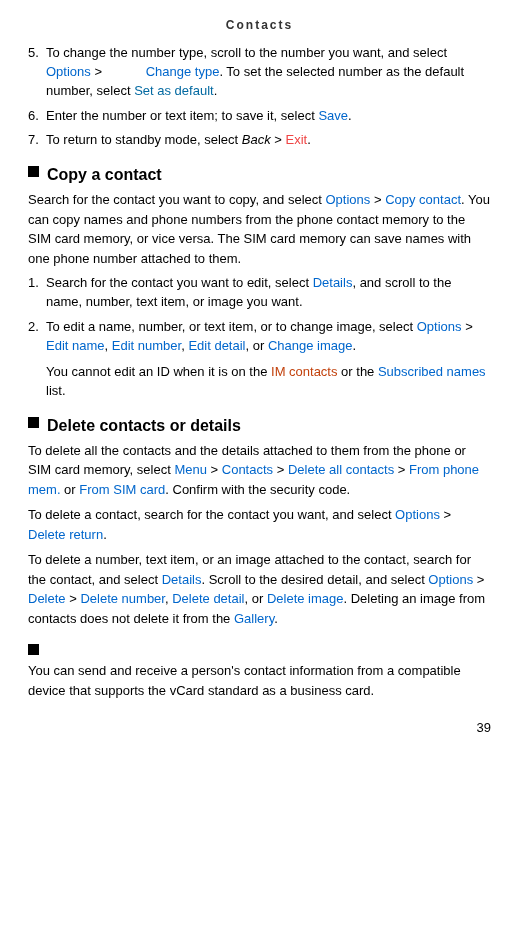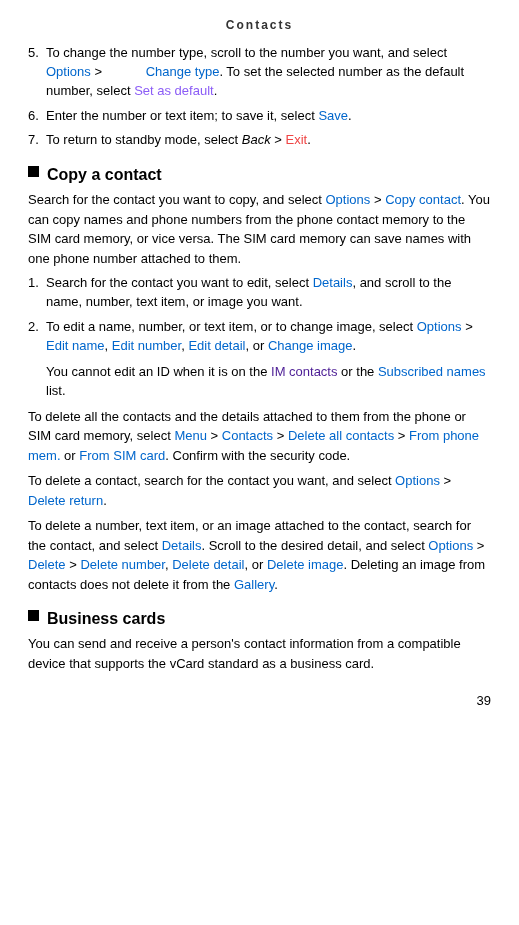--- a/index.html
+++ b/index.html
@@ -90,21 +90,21 @@
 </head>
 <body>
 
 <div class="page-header">
   <span>Contacts</span>
 </div>
 
 <div class="top-items" id="top-items-container">
     <div class="numbered-item">
       <span class="num">5.</span>
-      <span class="content"><span>To change the number type, scroll to the number you want, and select </span><span style="color: rgb(0, 102, 204);">Options</span><span> &gt; </span><span style="color: rgb(0, 102, 204); margin-left: 40px;">Change type</span><span>. To set the selected number as the default number, select </span><span style="color: #8b5cf6;">Set as default</span><span>.</span></span>
+      <span class="content"><span>To change the number type, scroll to the number you want, and select </span><span style="color: rgb(0, 102, 204);">Options</span><span> &gt; </span><span style="color: rgb(0, 102, 204); margin-left: 40px;">Change type</span><span>. To set the selected number as the default number, select </span><span style="color: #0369a1;">Set as default</span><span>.</span></span>
     </div>
     <div class="numbered-item">
       <span class="num">6.</span>
       <span class="content"><span>Enter the number or text item; to save it, select </span><span style="color: rgb(0, 102, 204);">Save</span><span>.</span></span>
     </div>
     <div class="numbered-item">
       <span class="num">7.</span>
       <span class="content"><span>To return to standby mode, select </span><span style="color: #000000; font-style: italic;">Back</span><span> &gt; </span><span style="color: #ef4444;">Exit</span><span>.</span></span>
     </div>
   </div>
@@ -116,26 +116,29 @@
     </div>
     <p class="body-text"><span>Search for the contact you want to copy, and select </span><span style="color: rgb(0, 102, 204);">Options</span><span> &gt; </span><span style="color: rgb(0, 102, 204);">Copy contact</span><span>. You can copy names and phone numbers from the phone contact memory to the SIM card memory, or vice versa. The SIM card memory can save names with one phone number attached to them.</span></p>
     <div class="numbered-item">
       <span class="num">1.</span>
       <span class="content"><span>Search for the contact you want to edit, select </span><span style="color: rgb(0, 102, 204);">Details</span><span>, and scroll to the name, number, text item, or image you want.</span></span>
     </div>
     <div class="numbered-item">
       <span class="num">2.</span>
       <span class="content"><span>To edit a name, number, or text item, or to change image, select </span><span style="color: rgb(0, 102, 204);">Options</span><span> &gt; </span><span style="color: rgb(0, 102, 204);">Edit name</span><span>, </span><span style="color: rgb(0, 102, 204);">Edit number</span><span>, </span><span style="color: rgb(0, 102, 204);">Edit detail</span><span>, or </span><span style="color: rgb(0, 102, 204);">Change image</span><span>.</span></span>
     </div>
-    <p class="indented-para"><span>You cannot edit an ID when it is on the </span><span style="color: #4c1d95; margin-top: 17px;">IM contacts</span><span> or the </span><span style="color: rgb(0, 102, 204);">Subscribed names</span><span> list.</span></p>
+    <p class="indented-para"><span>You cannot edit an ID when it is on the </span><span style="color: #c2410c; margin-top: 17px;">IM contacts</span><span> or the </span><span style="color: rgb(0, 102, 204);">Subscribed names</span><span> list.</span></p>
+    <div class="section-heading">
+      <span class="square-icon"></span>
+      <h2>Delete contacts or details</h2>
+    </div>
     <p class="body-text"><span>To delete all the contacts and the details attached to them from the phone or SIM card memory, select </span><span style="color: rgb(0, 102, 204);">Menu</span><span> &gt; </span><span style="color: rgb(0, 102, 204);">Contacts</span><span> &gt; </span><span style="color: rgb(0, 102, 204);">Delete all contacts</span><span> &gt; </span><span style="color: rgb(0, 102, 204);">From phone mem.</span><span> or </span><span style="color: rgb(0, 102, 204);">From SIM card</span><span>. Confirm with the security code.</span></p>
     <p class="body-text"><span>To delete a contact, search for the contact you want, and select </span><span style="color: rgb(0, 102, 204);">Options</span><span> &gt; </span><span style="color: rgb(0, 102, 204);">Delete return</span><span>.</span></p>
     <p class="body-text"><span>To delete a number, text item, or an image attached to the contact, search for the contact, and select </span><span style="color: rgb(0, 102, 204);">Details</span><span>. Scroll to the desired detail, and select </span><span style="color: rgb(0, 102, 204);">Options</span><span> &gt; </span><span style="color: rgb(0, 102, 204);">Delete</span><span> &gt; </span><span style="color: rgb(0, 102, 204);">Delete number</span><span>, </span><span style="color: rgb(0, 102, 204);">Delete detail</span><span>, or </span><span style="color: rgb(0, 102, 204);">Delete image</span><span>. Deleting an image from contacts does not delete it from the </span><span style="color: rgb(0, 102, 204);">Gallery</span><span>.</span></p>
     <div class="section-heading">
       <span class="square-icon"></span>
-      <h2>Business cards</h2>
     </div>
     <p class="body-text"><span>You can send and receive a person's contact information from a compatible device that supports the vCard standard as a business card.</span></p>
   </div>
 
 <div class="page-number">
   <span>39</span>
 </div>
 
 </body></html>

